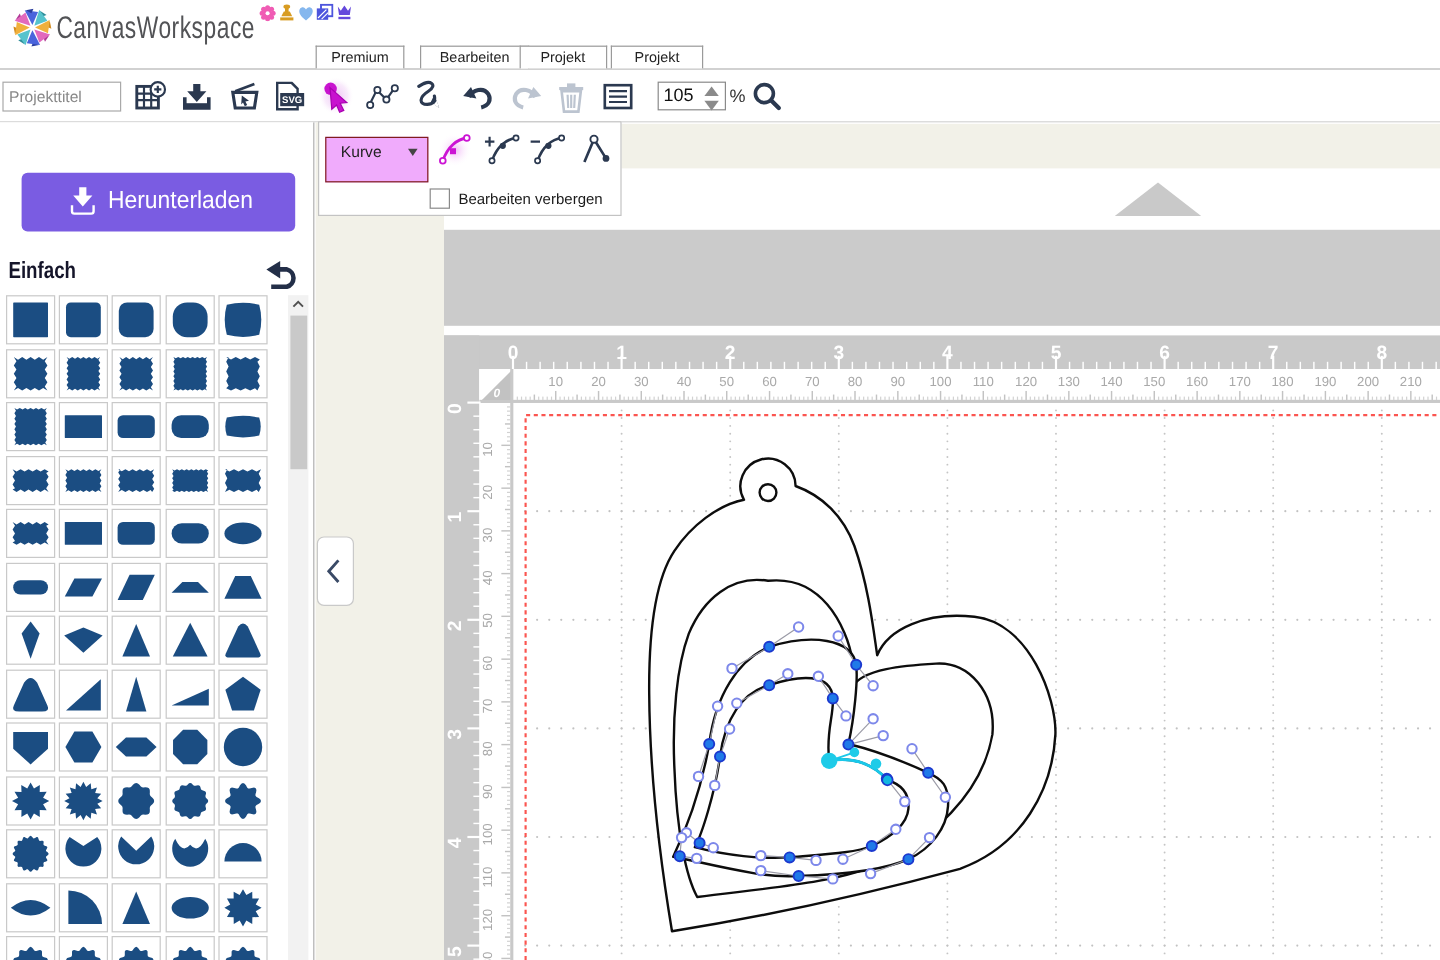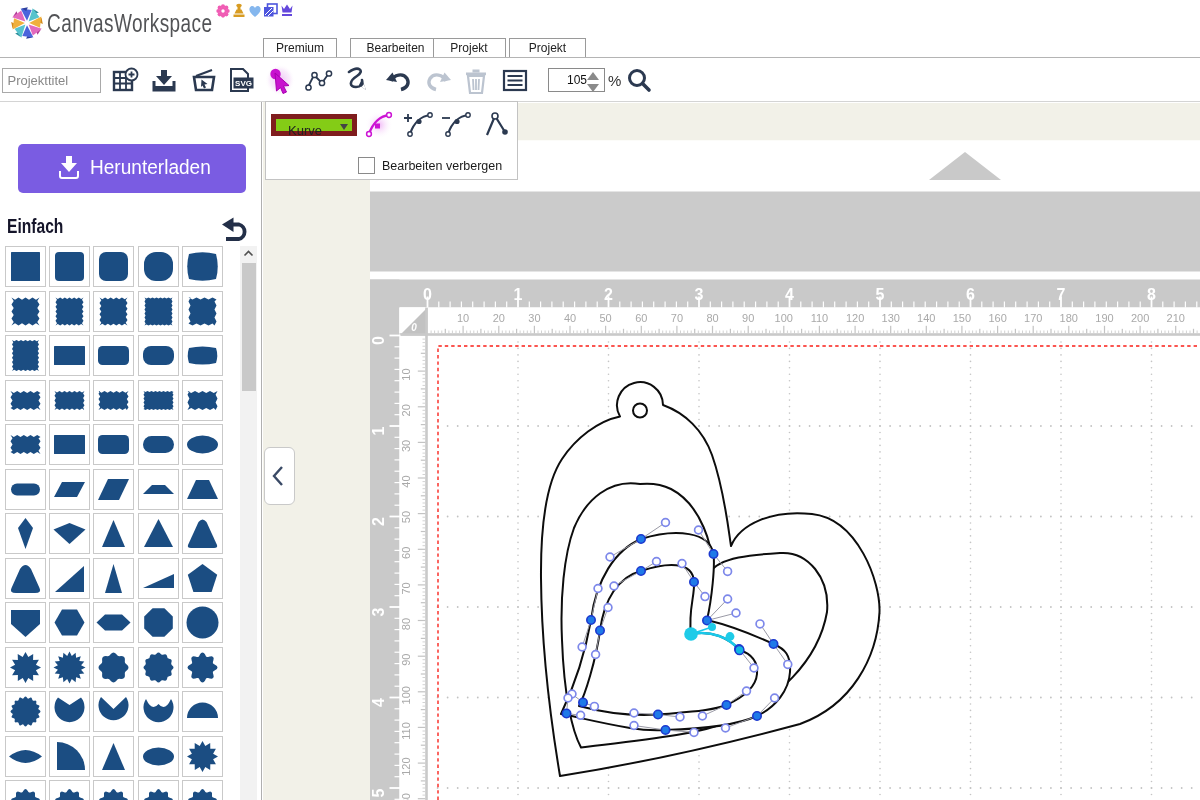--- a/index.html
+++ b/index.html
@@ -116,21 +116,21 @@
     <path d="M 10,11 L 10.5,22 M 13,11 L 13,22 M 16,11 L 15.5,22" stroke="#bcc4d0" stroke-width="1.8"></path>
   </svg>
 <svg width="28" height="26" style="position:absolute;left:502px;top:69px">
     <rect x="2" y="2" width="22" height="19" fill="none" stroke="#2b3950" stroke-width="2.2"></rect>
     <path d="M 5.5,7 L 20.5,7 M 5.5,11.5 L 20.5,11.5 M 5.5,16 L 20.5,16" stroke="#2b3950" stroke-width="1.8"></path>
   </svg>
 <svg width="28" height="28" style="position:absolute;left:626px;top:67px">
     <circle cx="11" cy="11" r="7.5" fill="none" stroke="#2b3950" stroke-width="3"></circle>
     <path d="M 16.5,16.5 L 23,23" stroke="#2b3950" stroke-width="3.6" stroke-linecap="round"></path>
   </svg>
-<div class="abs" style="left:548px;top:68px;width:57px;height:24px;border:1px solid #8a8a8a;font-size:12px;color:#111;line-height:22px;padding-left:18px">105</div>
+<div class="abs" style="left:548px;top:68px;width:57px;height:24px;border:1px solid #8a8a8a;font-size:15px;color:#111;line-height:22px;padding-left:4px">105</div>
 <div class="abs" style="left:587px;top:71.5px;width:0;height:0;border-left:6.5px solid transparent;border-right:6.5px solid transparent;border-bottom:8px solid #8a8a8a"></div>
 <div class="abs" style="left:587px;top:83.5px;width:0;height:0;border-left:6.5px solid transparent;border-right:6.5px solid transparent;border-top:8px solid #8a8a8a"></div>
 <div class="abs" style="left:608px;top:72px;font-size:15px;color:#333">%</div>
 <div class="abs" style="left:0;top:101.5px;width:262px;height:698.5px;background:#fff;border-right:1px solid #b0b0b0"></div>
 <div class="abs" style="left:18px;top:144px;width:228px;height:49px;background:#7a5ce2;border-radius:5px"></div>
 <svg width="30" height="30" style="position:absolute;left:55px;top:153px">
     <path d="M 11,3 L 17,3 L 17,10 L 22,10 L 14,19 L 6,10 L 11,10 Z" fill="#fff"></path>
     <path d="M 5,18 L 5,23 Q 5,25 7,25 L 21,25 Q 23,25 23,23 L 23,18" fill="none" stroke="#fff" stroke-width="2"></path>
   </svg>
 <div class="abs" style="left:90px;top:155px;font-size:20.5px;color:#fff;transform:scaleX(0.93);transform-origin:0 0">Herunterladen</div>
@@ -2022,21 +2022,21 @@
     <circle cx="691" cy="634" r="6.8" fill="#1ecbe8"></circle>
     <circle cx="712" cy="627" r="4" fill="#1ecbe8"></circle>
     <circle cx="730" cy="636.5" r="4.4" fill="#1ecbe8"></circle>
     <circle cx="739.5" cy="650" r="4.4" fill="#11b6e0" stroke="#1c39cf" stroke-width="1.5"></circle>
   </svg>
 <div class="abs" style="left:264px;top:447px;width:31px;height:58px;background:#fff;border:1px solid #c9c9c9;border-radius:6px"></div>
 <svg width="16" height="22" style="position:absolute;left:271px;top:465px">
     <path d="M 11,2 L 3,11 L 11,20" fill="none" stroke="#3a4a66" stroke-width="2.4"></path>
   </svg>
 <div class="abs" style="left:265px;top:101px;width:253px;height:79px;background:#fff;border:1px solid #c3c3c3"></div>
-<div class="abs" style="left:271px;top:114px;width:86px;height:22px;background:#84cc16;border:5px solid #7f1d1d;font-size:13px;color:#222;line-height:24px;padding-left:12px">Kurve</div>
+<div class="abs" style="left:271px;top:114px;width:86px;height:38px;background:#f0abfc;border:1px solid #7f1d1d;font-size:13px;color:#222;line-height:24px;padding-left:12px">Kurve</div>
 <div class="abs" style="left:340px;top:124px;width:0;height:0;border-left:4.5px solid transparent;border-right:4.5px solid transparent;border-top:6px solid #444"></div>
 <svg width="30" height="30" style="position:absolute;left:365px;top:110px">
     <defs>
       <radialGradient id="kg">
         <stop offset="0%" stop-color="#eeaaf5" stop-opacity=".85"></stop>
         <stop offset="100%" stop-color="#fff" stop-opacity="0"></stop>
       </radialGradient>
     </defs>
     <ellipse cx="14" cy="15" rx="14" ry="14" fill="url(#kg)"></ellipse>
     <path d="M 4,24 C 8,12 16,6 24,5" fill="none" stroke="#cc14d4" stroke-width="2.4"></path>

